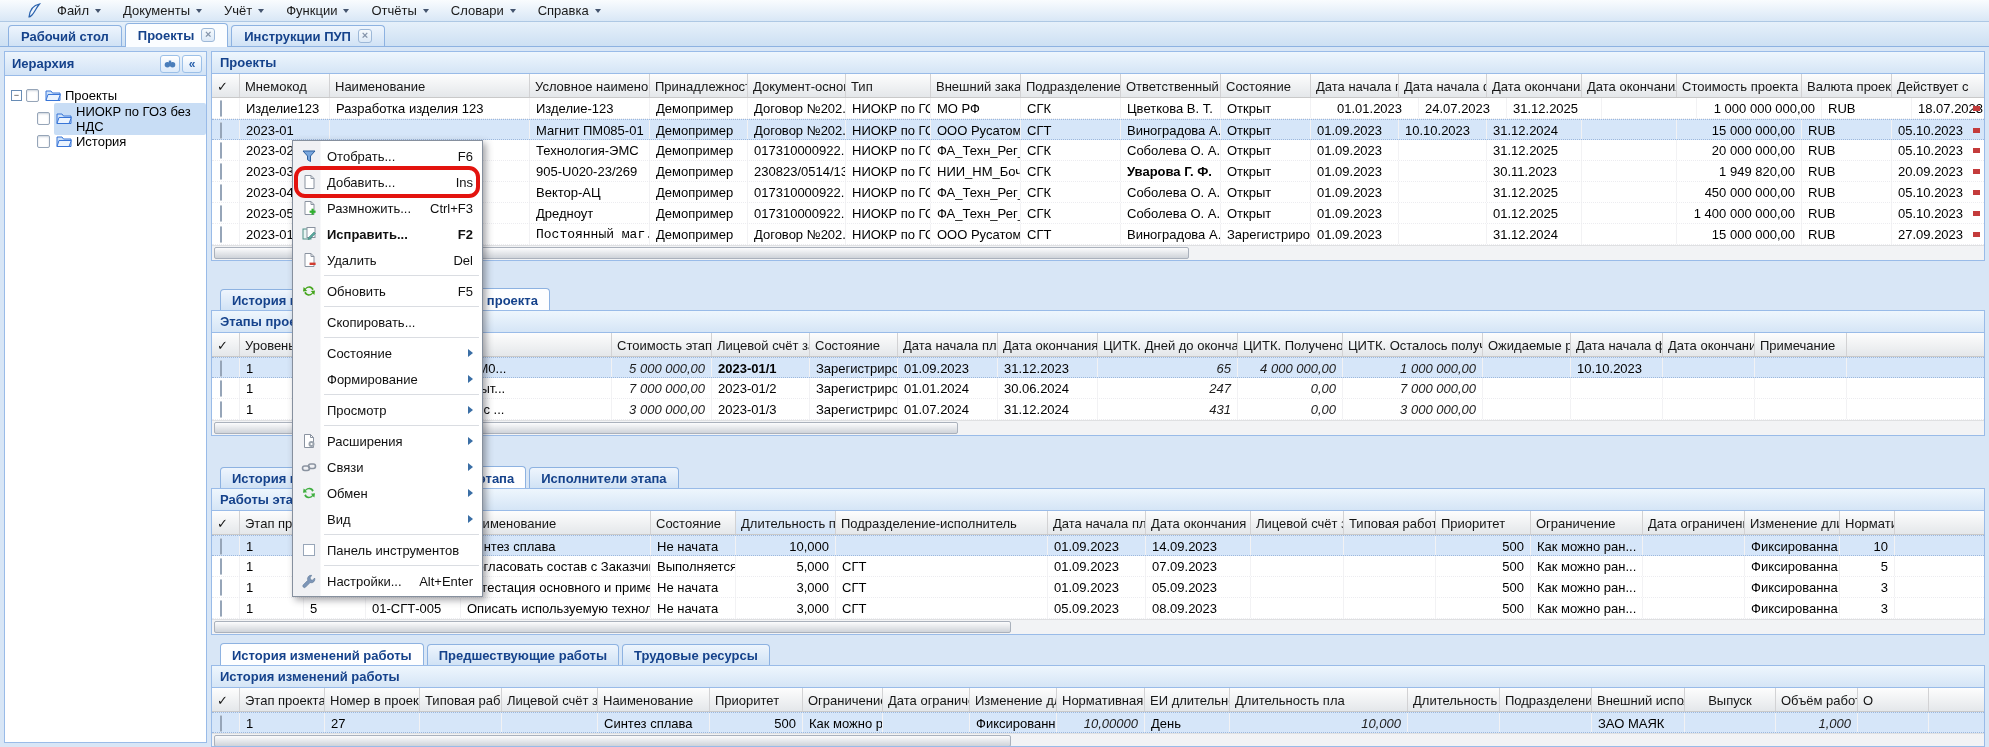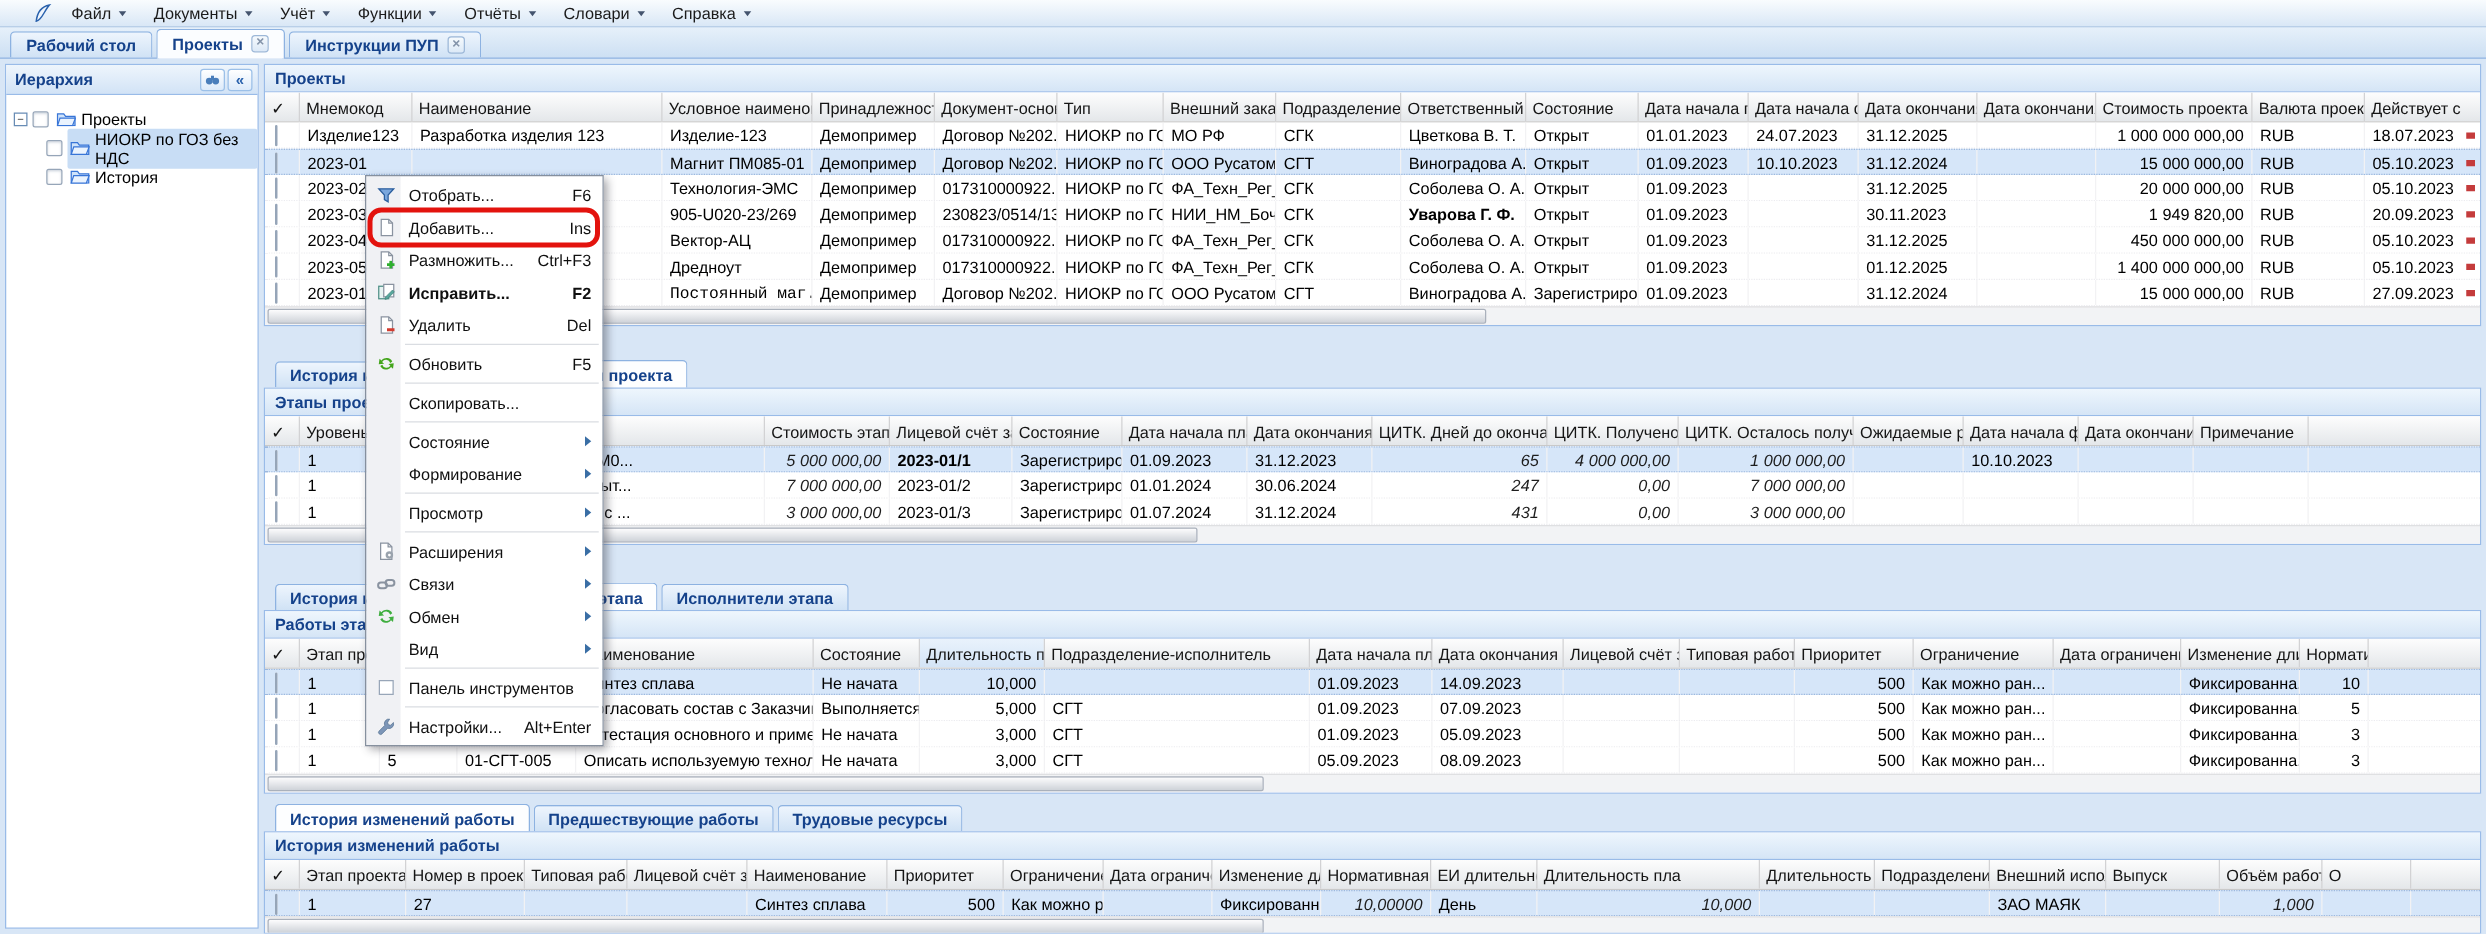--- a/index.html
+++ b/index.html
@@ -206,21 +206,21 @@
             <div class="cell" style="width: 90px;">Изделие123</div>
             <div class="cell" style="width: 200px;">Разработка изделия 123</div>
             <div class="cell" style="width: 120px;">Изделие-123</div>
             <div class="cell" style="width: 98px;">Демопример</div>
             <div class="cell" style="width: 98px;">Договор №202...</div>
             <div class="cell" style="width: 85px;">НИОКР по ГОЗ ...</div>
             <div class="cell" style="width: 90px;">МО РФ</div>
             <div class="cell" style="width: 100px;">СГК</div>
             <div class="cell" style="width: 100px;">Цветкова В. Т.</div>
             <div class="cell" style="width: 90px;">Открыт</div>
-            <div class="cell" style="width: 88px;">01.01.2023</div>
+            <div class="cell" style="width: 88px; margin-left: 20px;">01.01.2023</div>
             <div class="cell" style="width: 88px;">24.07.2023</div>
             <div class="cell" style="width: 95px;">31.12.2025</div>
             <div class="cell" style="width: 95px;"></div>
             <div class="cell right" style="width: 125px;">1 000 000 000,00</div>
             <div class="cell" style="width: 90px;">RUB</div>
             <div class="cell" style="width: 105px;">18.07.2023</div>
             <span class="red-mark"></span>
           </div>
           <div class="grow selected">
             <div class="cell" style="width: 28px;"><span class="checkbox"></span></div>
@@ -584,21 +584,21 @@
           <div class="hcell" style="width: 93px;"><span>Приоритет</span></div>
           <div class="hcell" style="width: 80px;"><span>Ограничение</span></div>
           <div class="hcell" style="width: 87px;"><span>Дата ограничения</span></div>
           <div class="hcell" style="width: 87px;"><span>Изменение длител</span></div>
           <div class="hcell" style="width: 88px;"><span>Нормативная длит</span></div>
           <div class="hcell" style="width: 85px;"><span>ЕИ длительности</span></div>
           <div class="hcell" style="width: 178px;"><span>Длительность пла</span></div>
           <div class="hcell" style="width: 92px;"><span>Длительность фак</span></div>
           <div class="hcell" style="width: 92px;"><span>Подразделение-ис</span></div>
           <div class="hcell" style="width: 93px;"><span>Внешний исполни</span></div>
-          <div class="hcell" style="width: 91px;"><span>Выпуск</span></div>
+          <div class="hcell" style="width: 91px; text-align: center;"><span>Выпуск</span></div>
           <div class="hcell" style="width: 82px;"><span>Объём работы пла</span></div>
           <div class="hcell" style="width: 71px;"><span>О</span></div>
         </div>
         <div class="grid-body">
           <div class="grow selected">
             <div class="cell" style="width: 28px;"><span class="checkbox"></span></div>
             <div class="cell" style="width: 85px;">1</div>
             <div class="cell" style="width: 95px;">27</div>
             <div class="cell" style="width: 82px;"></div>
             <div class="cell" style="width: 96px;"></div>

